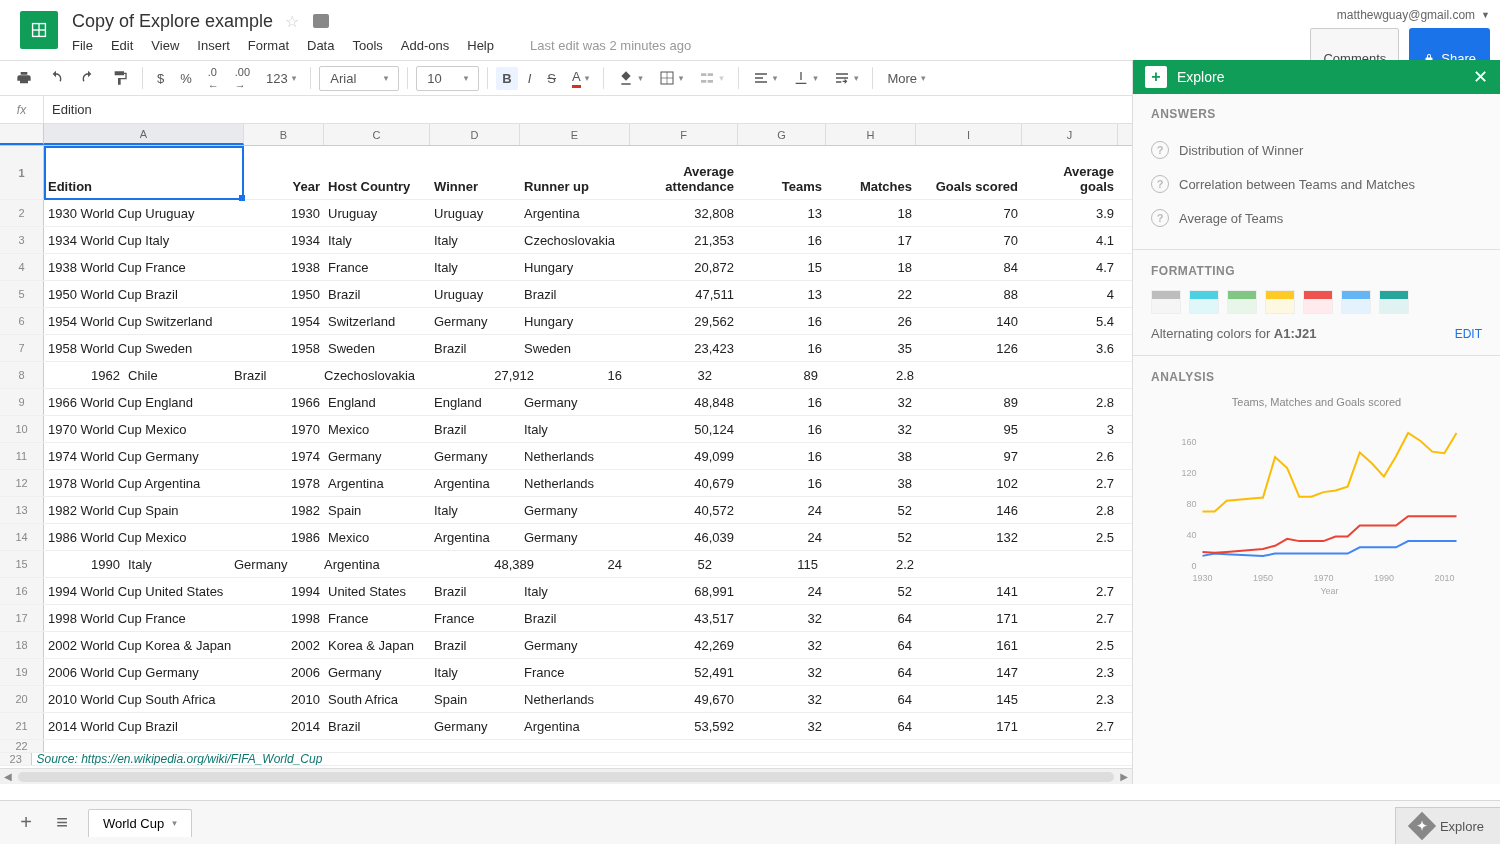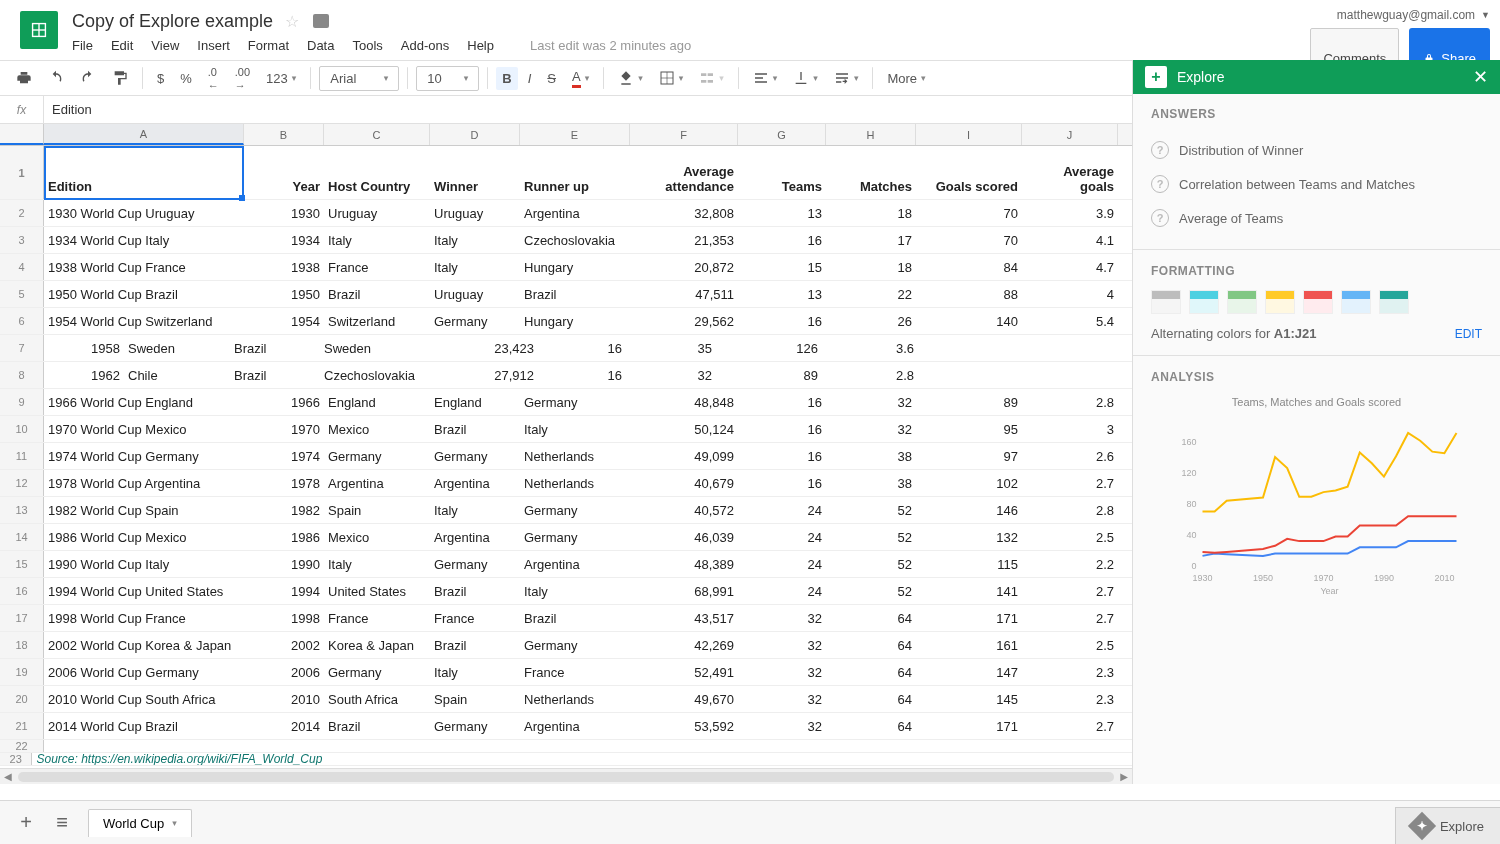--- a/index.html
+++ b/index.html
@@ -304,20 +304,21 @@
         <div class="cell wD">Germany</div>
         <div class="cell wE">Hungary</div>
         <div class="cell wF">29,562</div>
         <div class="cell wG">16</div>
         <div class="cell wH">26</div>
         <div class="cell wI">140</div>
         <div class="cell wJ">5.4</div>
       </div>
       <div class="row">
         <div class="rnum">7</div>
+        <div class="cell wA">1958 World Cup Sweden</div>
         <div class="cell wB">1958</div>
         <div class="cell wC">Sweden</div>
         <div class="cell wD">Brazil</div>
         <div class="cell wE">Sweden</div>
         <div class="cell wF">23,423</div>
         <div class="cell wG">16</div>
         <div class="cell wH">35</div>
         <div class="cell wI">126</div>
         <div class="cell wJ">3.6</div>
       </div>
@@ -406,21 +407,20 @@
         <div class="cell wD">Argentina</div>
         <div class="cell wE">Germany</div>
         <div class="cell wF">46,039</div>
         <div class="cell wG">24</div>
         <div class="cell wH">52</div>
         <div class="cell wI">132</div>
         <div class="cell wJ">2.5</div>
       </div>
       <div class="row">
         <div class="rnum">15</div>
-        <div class="cell wA">1990 World Cup Italy</div>
         <div class="cell wB">1990</div>
         <div class="cell wC">Italy</div>
         <div class="cell wD">Germany</div>
         <div class="cell wE">Argentina</div>
         <div class="cell wF">48,389</div>
         <div class="cell wG">24</div>
         <div class="cell wH">52</div>
         <div class="cell wI">115</div>
         <div class="cell wJ">2.2</div>
       </div>

